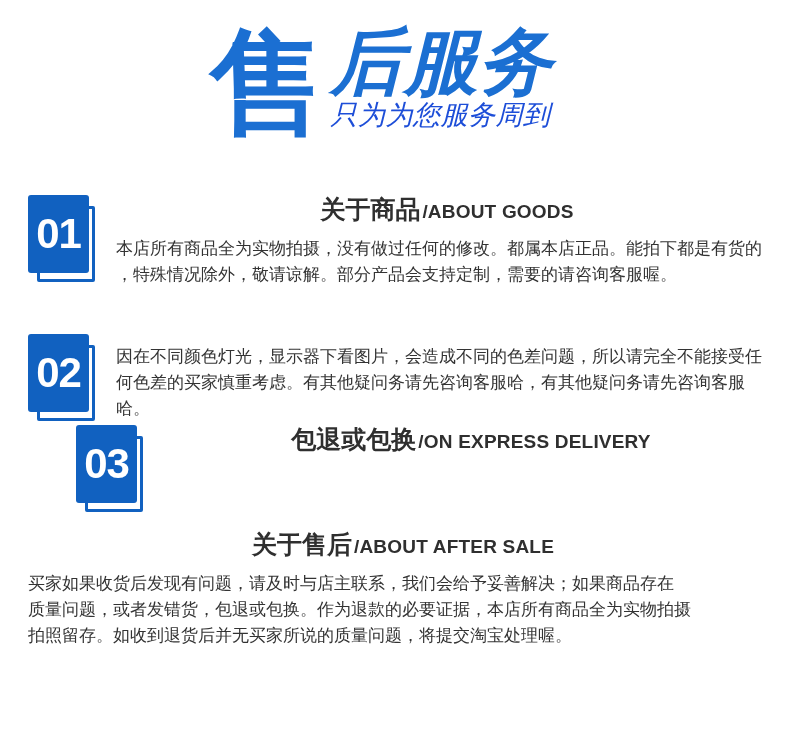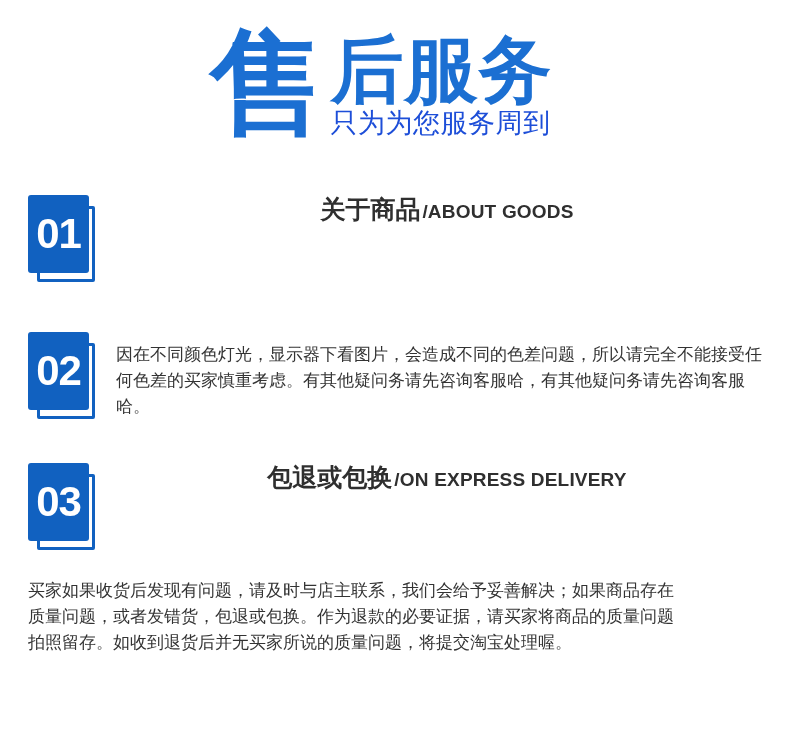--- a/index.html
+++ b/index.html
@@ -20,42 +20,42 @@
     position:relative;
     left:-14px;
   }
   .big-char {
     font-size:116px;
     line-height:1;
     font-weight:800;
     color:#1b6fd2;
     letter-spacing:0;
   }
-  .header-right { margin-top:8px; margin-left:5px; }
+  .header-right { margin-top:0; margin-left:5px;font-style:italic; }
   .title-rest {
     font-size:73px;
     line-height:1;
     font-weight:800;
     color:#1b6fd2;
     letter-spacing:1px;
   }
   .subtitle {
     font-size:27px;
     line-height:1.25;
     color:#1d4ed8;
     margin-top:1px;
     letter-spacing:0.5px;
   }
 
   
   .sections { margin-top:54px; padding:0 12px 0 28px; }
   .section { display:flex; align-items:flex-start; }
   .section.s1 { margin-bottom:46px; }
-  .section.s2 { margin-bottom:40px; }
-  .section.s3 { margin-bottom:14px; }
+  .section.s2 { }
+  .section.s3 { margin-bottom:14px;margin-left:48px; }
 
   .badge {
     position:relative;
     width:68px; height:91px;
     flex-shrink:0;
     margin-right:20px;
     text-align:right;
   }
   .badge-outline {
     position:absolute;
@@ -119,20 +119,22 @@
 
   <div class="sections">
 
     <div class="section s1">
       <div class="badge">
         <div class="badge-outline"></div>
         <div class="badge-solid">01</div>
       </div>
       <div class="sec-text">
         <div class="sec-title"><span class="cn">关于商品</span><span class="en">/ABOUT GOODS</span></div>
+        <div class="sec-body">本店所有商品全为实物拍摄，没有做过任何的修改。都属本店正品。能拍下都是有货的
+，特殊情况除外，敬请谅解。部分产品会支持定制，需要的请咨询客服喔。</div>
       </div>
     </div>
 
     <div class="section s2">
       <div class="badge">
         <div class="badge-outline"></div>
         <div class="badge-solid">02</div>
       </div>
       <div class="sec-text">
         <div class="sec-body">因在不同颜色灯光，显示器下看图片，会造成不同的色差问题，所以请完全不能接受任
@@ -145,20 +147,21 @@
         <div class="badge-outline"></div>
         <div class="badge-solid">03</div>
       </div>
       <div class="sec-text">
         <div class="sec-title"><span class="cn">包退或包换</span><span class="en">/ON EXPRESS DELIVERY</span></div>
       </div>
     </div>
 
     <div class="section s4">
       <div class="sec-text">
+        <div class="sec-title"><span class="cn">关于售后</span><span class="en">/ABOUT AFTER SALE</span></div>
         <div class="sec-body">买家如果收货后发现有问题，请及时与店主联系，我们会给予妥善解决；如果商品存在
-质量问题，或者发错货，包退或包换。作为退款的必要证据，请买家将商品的质量问题
+质量问题，或者发错货，包退或包换。作为退款的必要证据，本店所有商品全为实物拍摄
 拍照留存。如收到退货后并无买家所说的质量问题，将提交淘宝处理喔。</div>
       </div>
     </div>
 
   </div>
 </div>
 
 </body></html>

